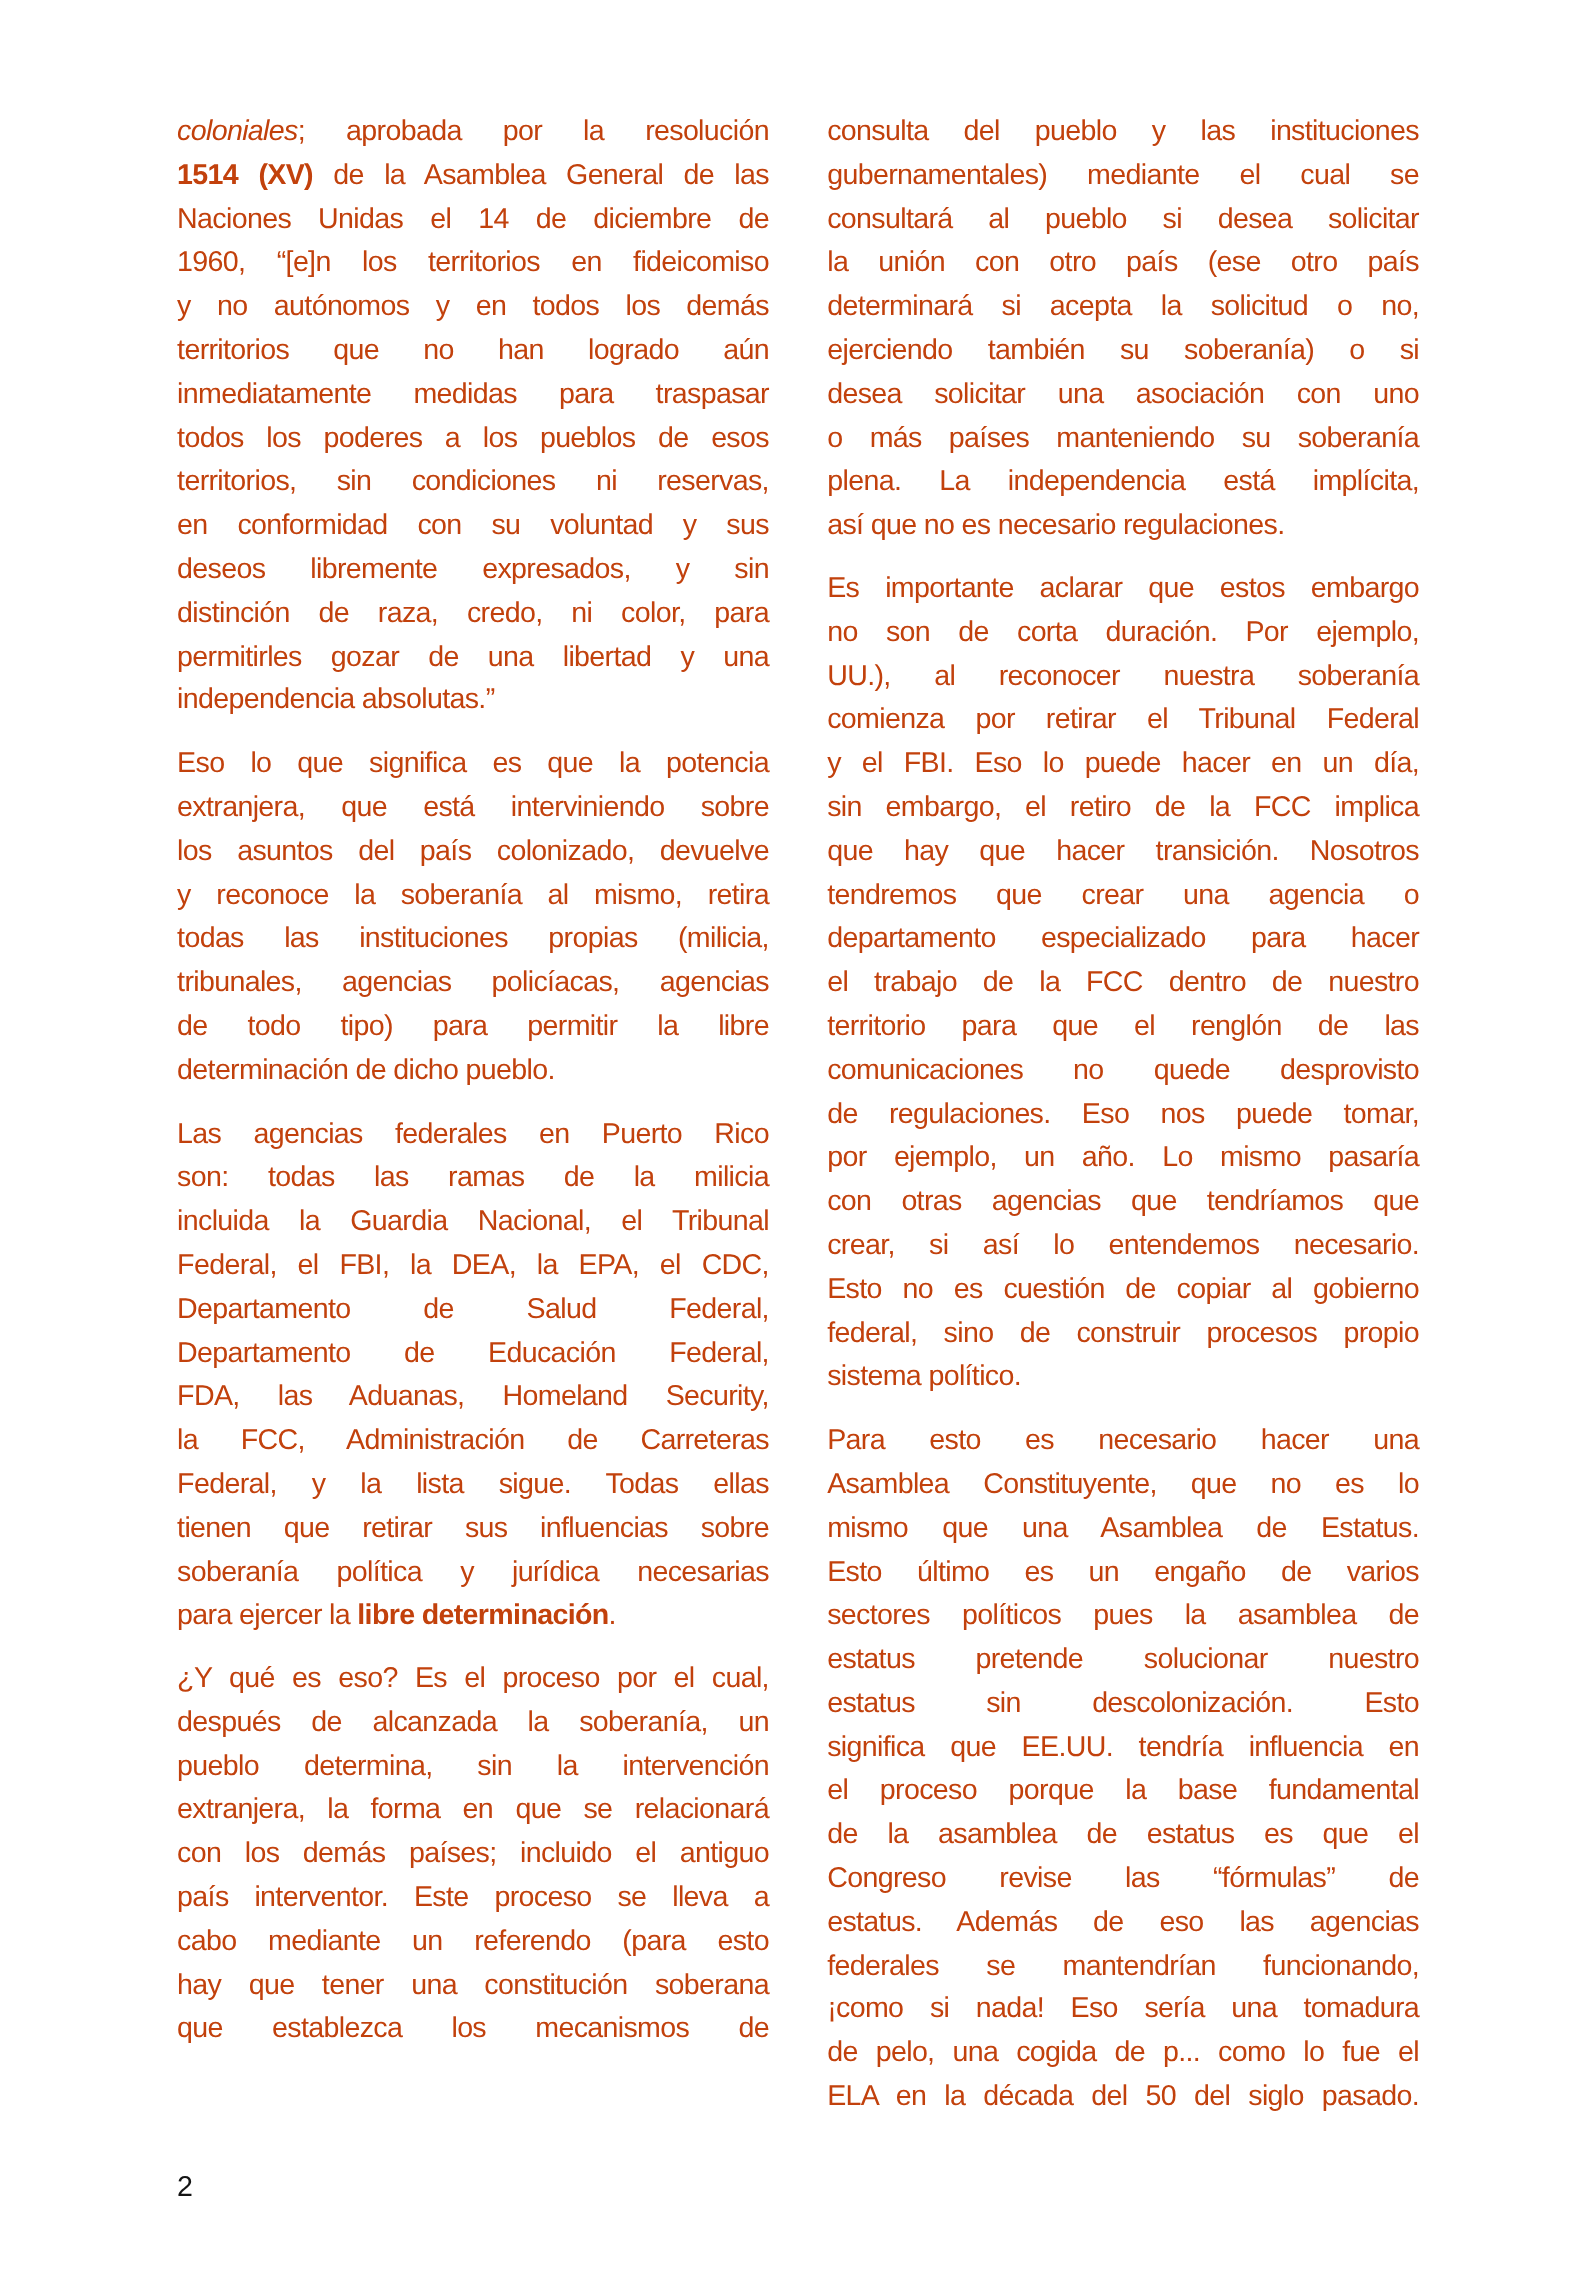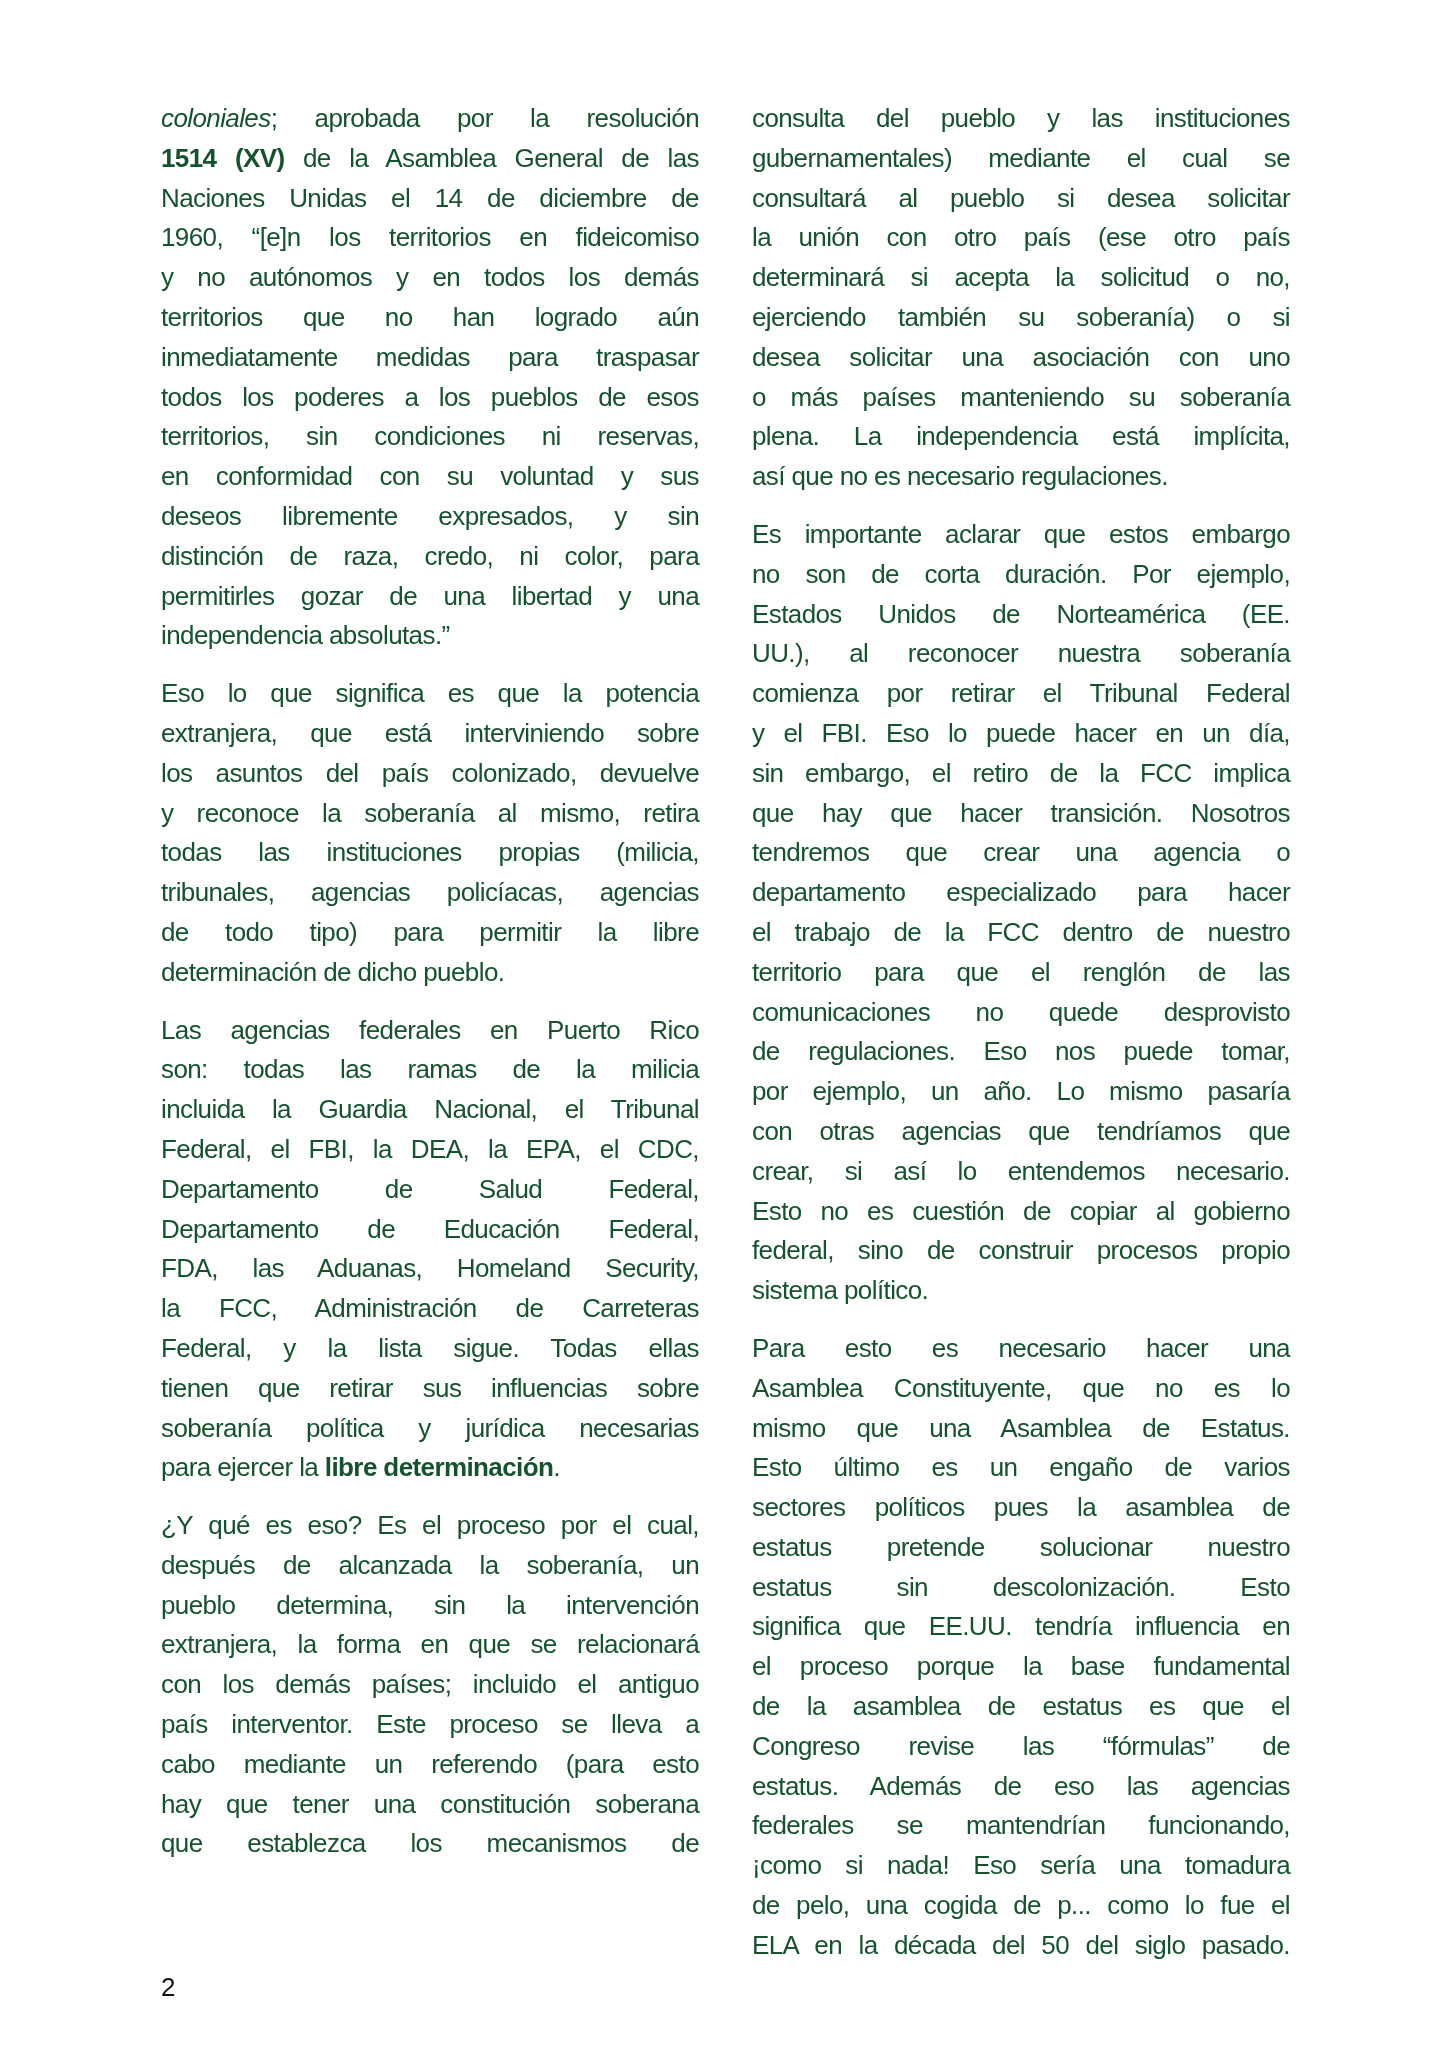--- a/index.html
+++ b/index.html
@@ -1,18 +1,18 @@
 <!DOCTYPE html>
 <html><head>
 <meta charset="utf-8">
 <style>
   html, body { margin: 0; padding: 0; background: #ffffff; }
   body { width: 1436px; height: 2072px; position: relative; overflow: hidden; }
   .page { position: absolute; left: 0; top: 0; width: 1436px; height: 2072px; background: #ffffff; }
-  .col { position: absolute; top: 99px; width: 538px; color: #14532d;
+  .col { position: absolute; top: 99px; width: 538px; color: #c2410c;
          font-family: "Liberation Sans", sans-serif; font-size: 26px; letter-spacing: -0.6px; }
   .col-left { left: 161px; }
   .col-right { left: 752px; }
   .para { margin: 0 0 18px 0; }
   .line { height: 39.8px; line-height: 39.8px; white-space: nowrap; text-align: justify;
           text-align-last: justify; overflow: visible; }
   .line.last { text-align-last: left; }
   .it { font-style: italic; }
   .b { font-weight: bold; }
   .page-number { position: absolute; left: 161px; top: 1972px; font-family: "Liberation Sans", sans-serif;
@@ -92,21 +92,20 @@
       <div class="line">ejerciendo también su soberanía) o si</div>
       <div class="line">desea solicitar una asociación con uno</div>
       <div class="line">o más países manteniendo su soberanía</div>
       <div class="line">plena. La independencia está implícita,</div>
       <div class="line last">así que no es necesario regulaciones.</div>
     </div>
 
     <div class="para">
       <div class="line">Es importante aclarar que estos embargo</div>
       <div class="line">no son de corta duración. Por ejemplo,</div>
-      <div class="line">Estados Unidos de Norteamérica (EE.</div>
       <div class="line">UU.), al reconocer nuestra soberanía</div>
       <div class="line">comienza por retirar el Tribunal Federal</div>
       <div class="line">y el FBI. Eso lo puede hacer en un día,</div>
       <div class="line">sin embargo, el retiro de la FCC implica</div>
       <div class="line">que hay que hacer transición. Nosotros</div>
       <div class="line">tendremos que crear una agencia o</div>
       <div class="line">departamento especializado para hacer</div>
       <div class="line">el trabajo de la FCC dentro de nuestro</div>
       <div class="line">territorio para que el renglón de las</div>
       <div class="line">comunicaciones no quede desprovisto</div>

